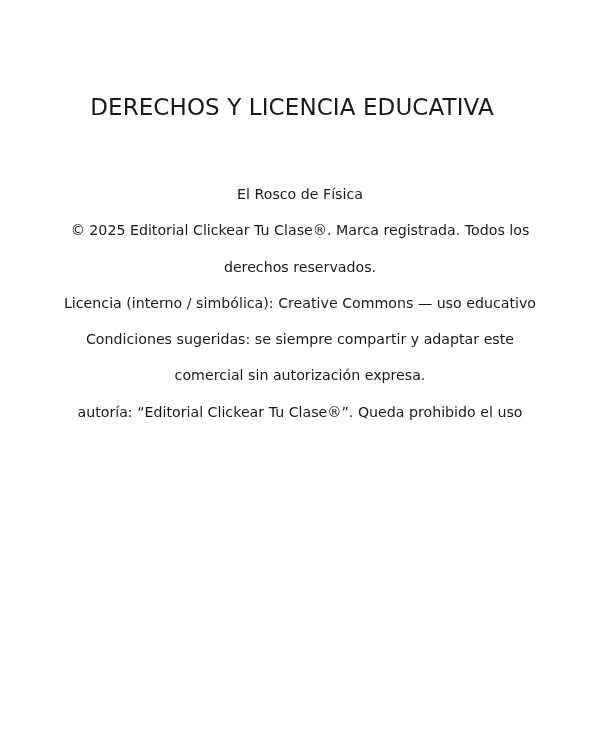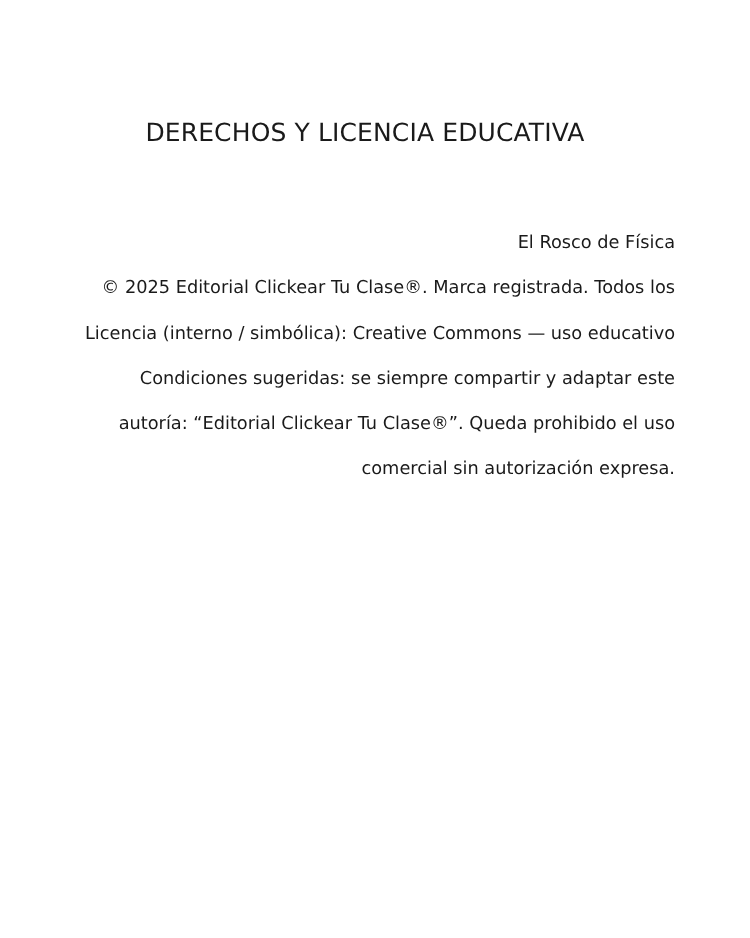--- a/index.html
+++ b/index.html
@@ -1,25 +1,26 @@
 <!DOCTYPE html>
 <html><head>
   <meta charset="utf-8">
   <style>
     html, body { margin: 0; padding: 0; background: #ffffff; }
     body { width: 600px; height: 750px; position: relative; overflow: hidden; color: #1a1a1a; font-family: "DejaVu Sans", sans-serif; }
-    .title { position: absolute; left: 0; width: 584px; top: 94px; text-align: center; font-size: 20px; letter-spacing: 0.1px; font-weight: normal; margin: 0; }
-    .body { position: absolute; left: 60px; width: 480px; top: 181px; text-align: right; font-size: 14.2px; }
+    .title { position: absolute; left: 0; width: 584px; top: 94px; text-align: center; font-size: 23px; letter-spacing: 0.1px; font-weight: normal; margin: 0; }
+    .body { position: absolute; left: 60px; width: 480px; top: 181px; text-align: center; font-size: 14.2px; }
     .line { height: 36.3px; line-height: 26px; white-space: nowrap; }
   </style>
 </head>
 <body>
 
 <h1 class="title">DERECHOS Y LICENCIA EDUCATIVA</h1>
 
 <div class="body">
   <div class="line">El Rosco de Física</div>
   <div class="line">© 2025 Editorial Clickear Tu Clase®. Marca registrada. Todos los</div>
+  <div class="line">derechos reservados.</div>
   <div class="line">Licencia (interno / simbólica): Creative Commons — uso educativo</div>
   <div class="line">Condiciones sugeridas: se siempre compartir y adaptar este</div>
+  <div class="line">comercial sin autorización expresa.</div>
   <div class="line">autoría: “Editorial Clickear Tu Clase®”. Queda prohibido el uso</div>
-  <div class="line">comercial sin autorización expresa.</div>
 </div>
 
 </body></html>

